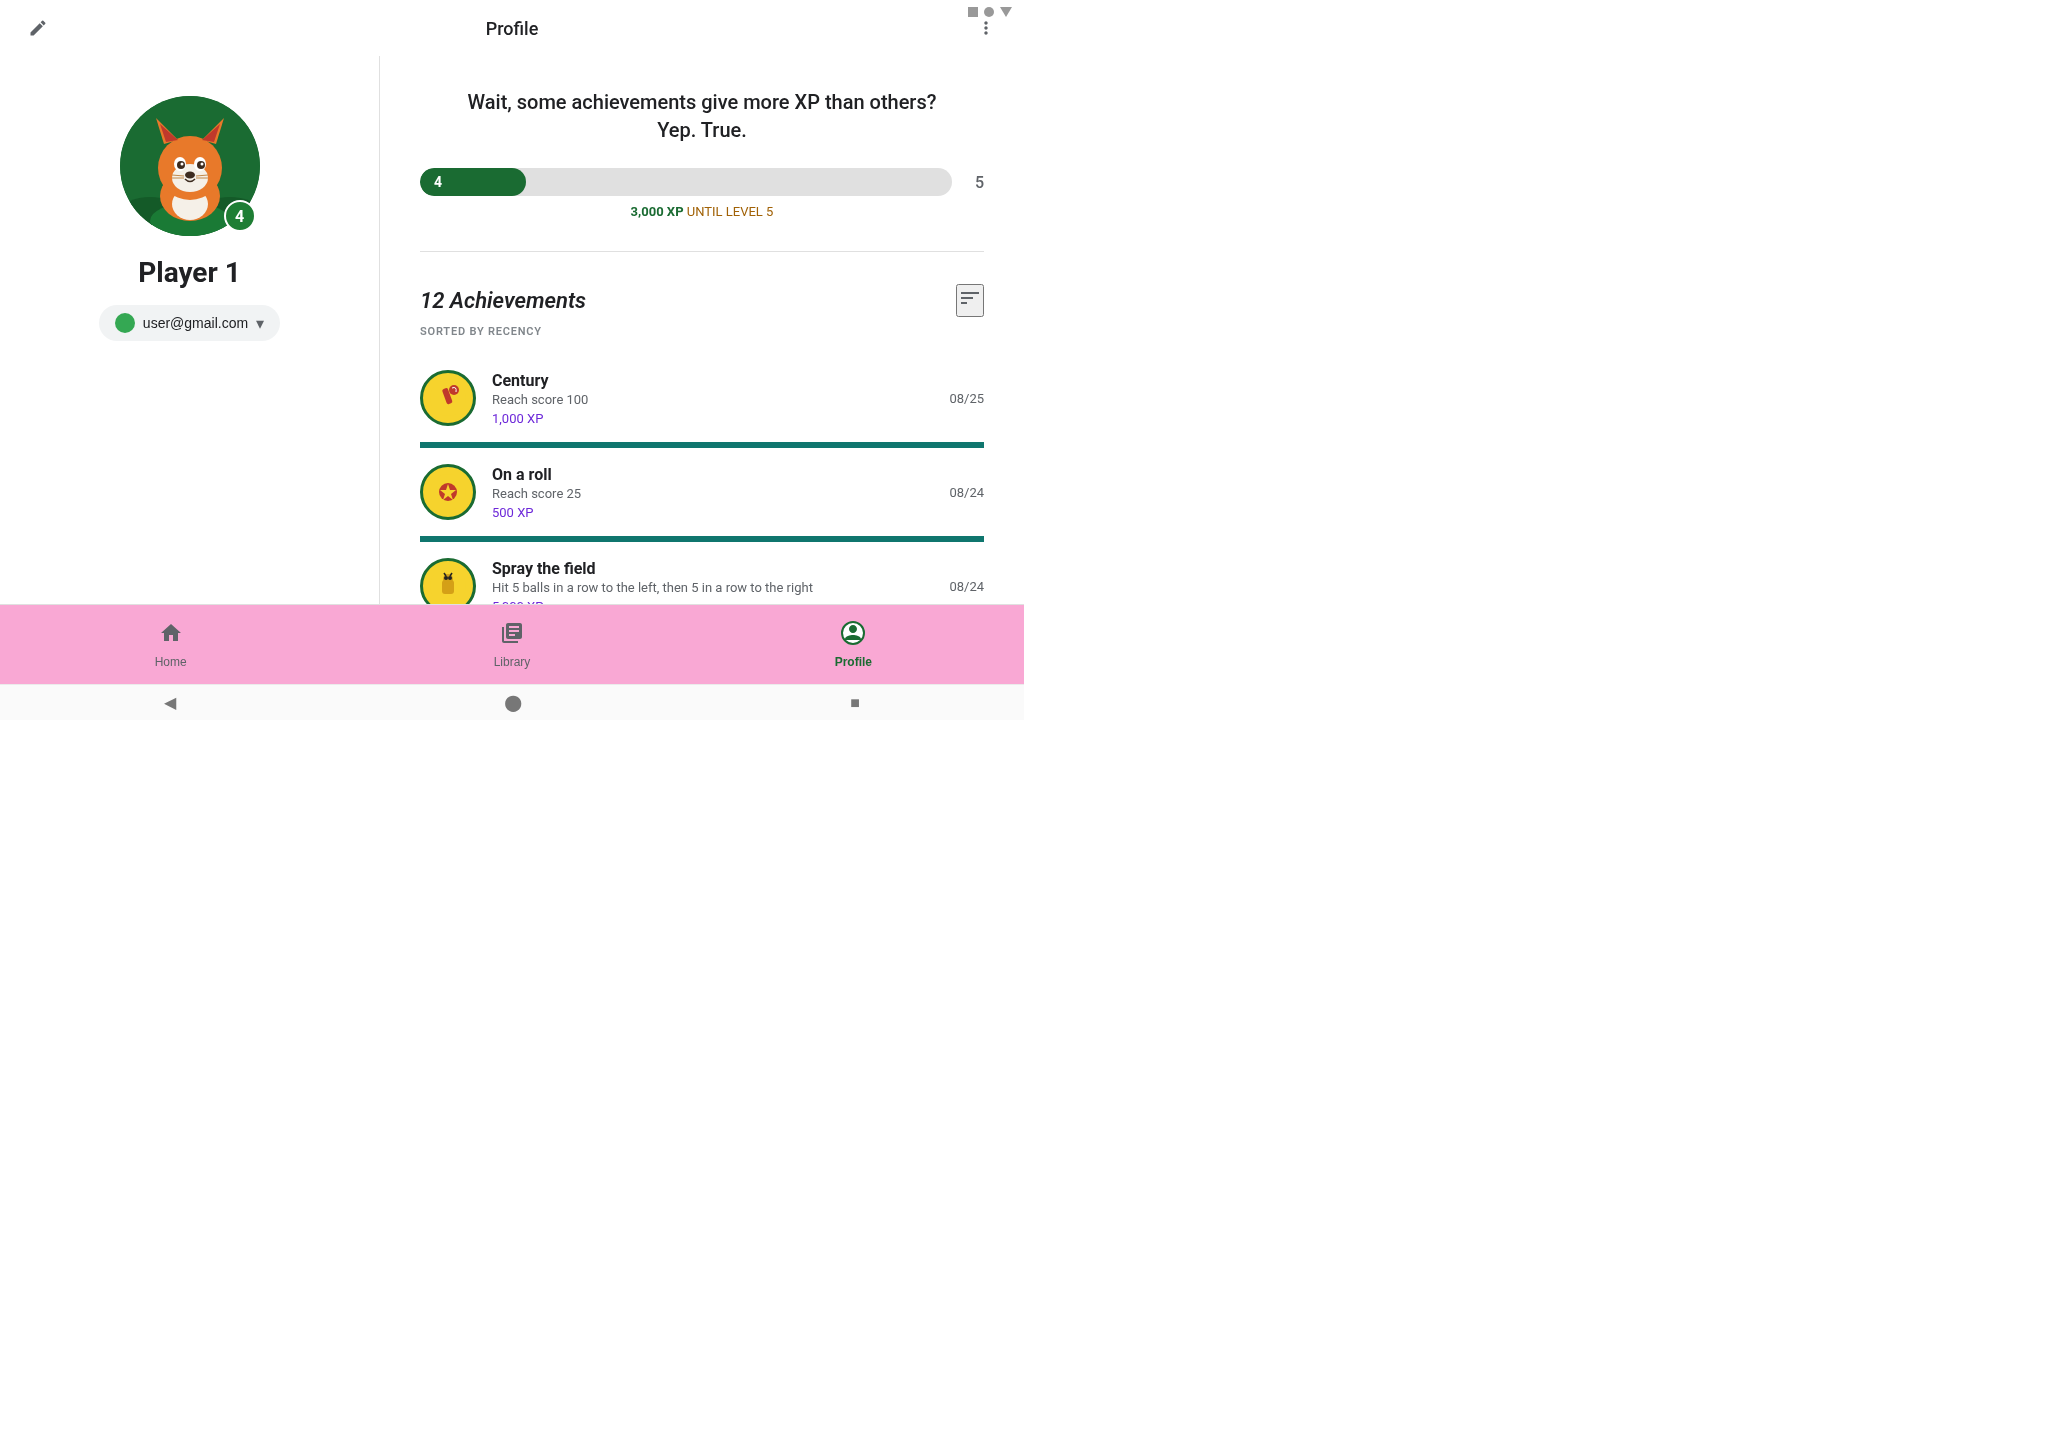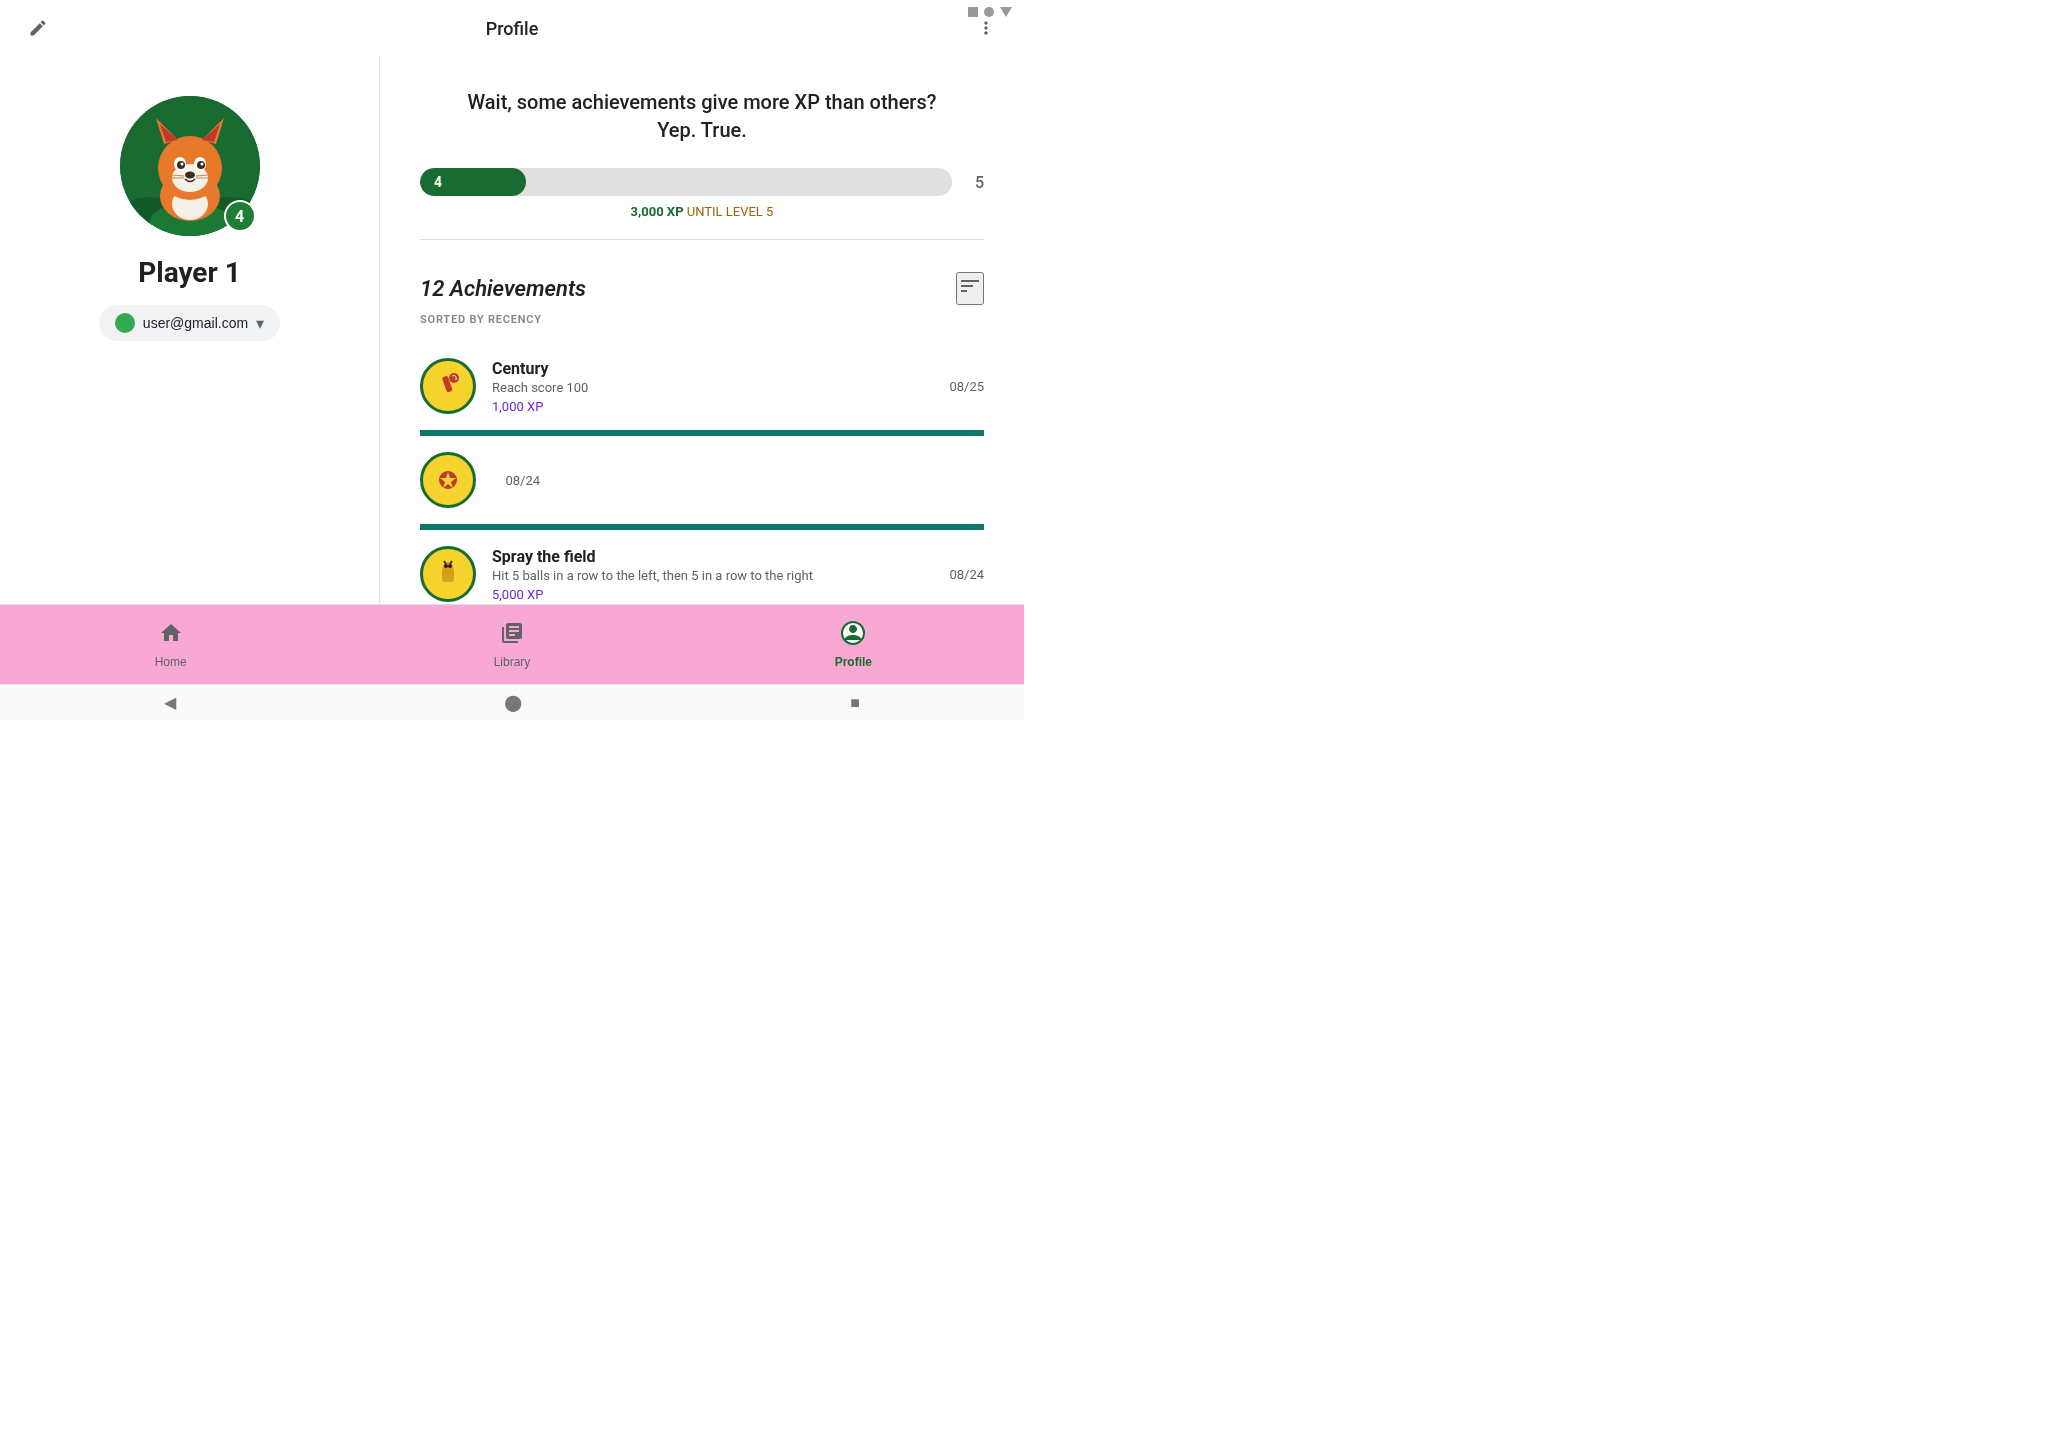--- a/index.html
+++ b/index.html
@@ -159,21 +159,21 @@
 
     
     .right-panel {
       flex: 1;
       overflow-y: auto;
       padding: 32px 40px;
     }
 
     .xp-section {
       margin-bottom: 32px;
-      padding-bottom: 20px;
+      padding-bottom: 32px;
       border-bottom: 1px solid #e0e0e0;
     }
     .xp-headline {
       font-size: 20px;
       font-weight: 500;
       color: #202124;
       text-align: center;
       line-height: 1.4;
       margin-bottom: 24px;
     }
@@ -487,20 +487,25 @@
         <div class="achievement-date">08/25</div>
       </div>
 
       <div class="achievement-item">
         <div class="achievement-icon on-a-roll">
           <svg width="36" height="36" viewBox="0 0 36 36">
             <circle cx="18" cy="18" r="18" fill="#f6d32d"></circle>
             <circle cx="18" cy="18" r="9" fill="#c0392b"></circle>
             <polygon points="18,10 20,16 26,16 21,20 23,26 18,22 13,26 15,20 10,16 16,16" fill="#f6d32d"></polygon>
           </svg>
+        </div>
+        <div class="achievement-info">
+          <div class="achievement-name">On a roll</div>
+          <div class="achievement-desc">Reach score 25</div>
+          <div class="achievement-xp">500 XP</div>
         </div>
         <div class="achievement-date">08/24</div>
       </div>
 
       <div class="achievement-item">
         <div class="achievement-icon spray">
           <svg width="36" height="36" viewBox="0 0 36 36">
             <circle cx="18" cy="18" r="18" fill="#f6d32d"></circle>
 
             <rect x="12" y="12" width="12" height="14" rx="3" fill="#d4a017"></rect>

